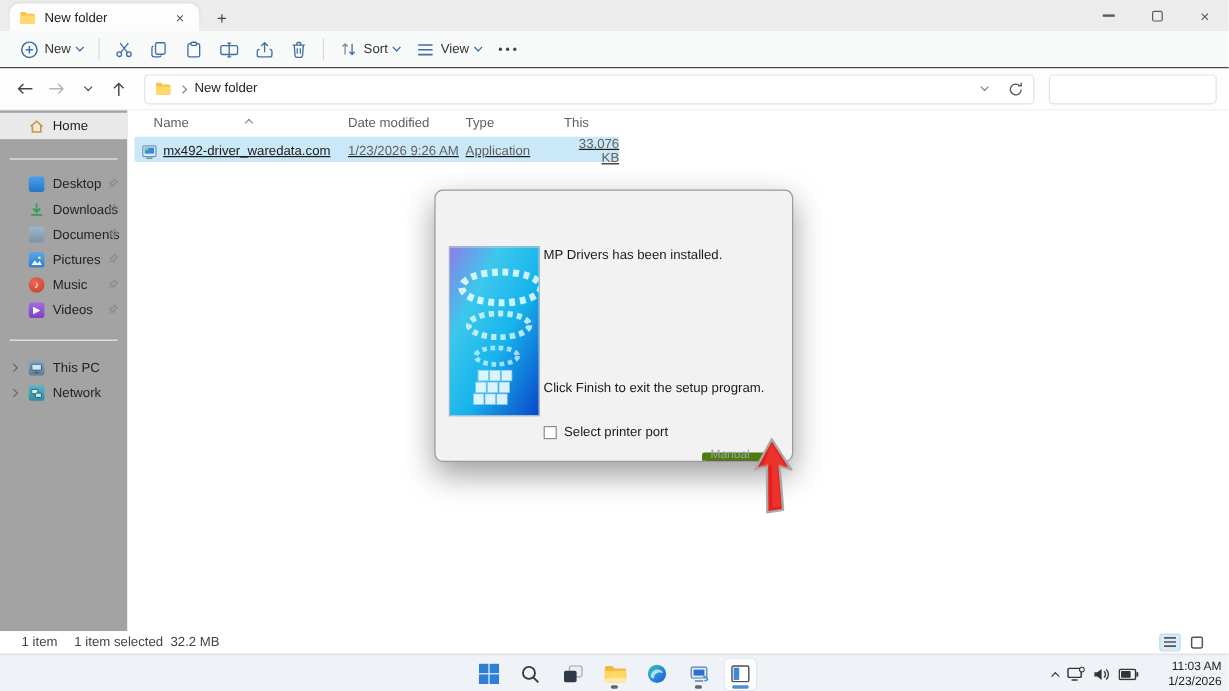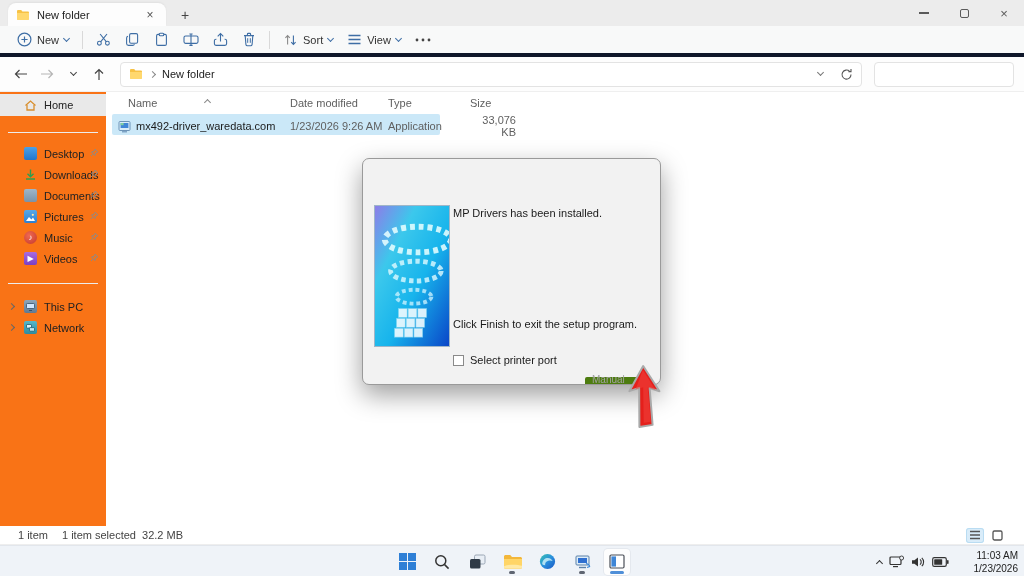--- a/index.html
+++ b/index.html
@@ -18,50 +18,50 @@
   .tab-title { flex:1; font-size:11px; color:#222; white-space:nowrap; overflow:hidden; }
   .tab-close { width:16px; height:16px; display:flex; align-items:center; justify-content:center; border-radius:4px; color:#555; font-size:12px; cursor:default; }
   .newtab { position:absolute; left:176px; top:6px; width:18px; height:18px; color:#444; font-size:14px; display:flex; align-items:center; justify-content:center; }
   .wincontrols { position:absolute; right:0; top:0; height:26px; display:flex; }
   .wc { width:40px; height:26px; display:flex; align-items:center; justify-content:center; color:#5a5a5a; }
   .wc .minbar { width:10px; height:1.3px; background:#5a5a5a; }
   .wc .maxbox { width:9px; height:9px; border:1.2px solid #5a5a5a; border-radius:2px; }
   .wc.close { font-size:13px; }
 
   
-  .cmdbar { position:absolute; left:0; top:26px; width:1024px; height:31px; background:#f8f9f9; border-bottom:4px solid #0f172a; display:flex; align-items:center; padding:0 10px; color:#444; }
+  .cmdbar { position:absolute; left:0; top:26px; width:1024px; height:31px; background:#f8f9f9; border-bottom:1px solid #0f172a; display:flex; align-items:center; padding:0 10px; color:#444; }
   .cmd { display:flex; align-items:center; gap:5px; padding:0 7px; height:26px; border-radius:4px; color:#3e6ea5; }
   .cmd .lbl { color:#333; font-size:11px; }
   .cmd svg { display:block; }
   .vsep { width:1px; height:18px; background:#d9d9d9; margin:0 6px; }
 
   
   .addrbar { position:absolute; left:0; top:57px; width:1024px; height:35px; background:#fdfdfd; border-bottom:1px solid #efefef; display:flex; align-items:center; padding:0 10px; gap:4px; }
   .navbtn { width:22px; height:22px; display:flex; align-items:center; justify-content:center; color:#444; }
   .navbtn.disabled { color:#b5b5b5; }
   .crumbbox { flex:1; height:25px; border:1px solid #e3e3e3; background:#fff; border-radius:4px; margin-left:6px; display:flex; align-items:center; padding:0 8px; gap:7px; }
   .crumb-path { font-size:11px; color:#222; }
   .crumb-spacer { flex:1; }
   .searchbox { width:140px; height:25px; border:1px solid #e3e3e3; background:#fff; border-radius:4px; margin-left:8px; display:flex; align-items:center; padding:0 8px; }
   .searchbox input { border:none; outline:none; flex:1; font-size:11px; font-family:inherit; background:transparent; }
 
   
-  .sidebar { position:absolute; left:0; top:92px; width:106px; height:434px; background:#f97316; font-size:11px; }
+  .sidebar { position:absolute; left:0; top:92px; width:106px; height:434px; background:#a3a3a3; font-size:11px; }
   .side-item { position:relative; height:21px; display:flex; align-items:center; gap:7px; padding-left:24px; color:#222; }
   .side-item.home { height:22px; background:#e9e9e9; padding-left:24px; }
   .side-item .pin { position:absolute; right:7px; top:5px; color:#8a8a8a; }
   .side-item .exp { position:absolute; left:9px; top:8px; color:#666; }
   .side-sep { height:1px; background:#ededed; margin:7px 8px; }
   .sicon { width:13px; height:13px; display:inline-flex; align-items:center; justify-content:center; border-radius:2px; font-size:8px; color:#fff; flex:0 0 13px; }
 
   
   .listhead { position:absolute; left:112px; top:92px; width:404px; height:22px; display:grid; grid-template-columns:178px 98px 82px 46px; align-items:center; color:#5f5f5f; font-size:11px; }
   .listhead .hname { padding-left:16px; }
   .sortchev { position:absolute; left:93px; top:5px; color:#888; }
-  .filerow { position:absolute; left:112px; top:114px; width:328px; height:21px; background:#cbe8f8; border-radius:2px; display:grid; grid-template-columns:178px 98px 82px 46px; align-items:center; font-size:11px; }
+  .filerow { position:absolute; left:112px; top:114px; width:404px; height:21px; background:#cbe8f8; border-radius:2px; display:grid; grid-template-columns:178px 98px 82px 46px; align-items:center; font-size:11px;text-decoration:underline; }
   .filerow .fname { display:flex; align-items:center; gap:5px; padding-left:6px; color:#1b1b1b; white-space:nowrap; }
   .filerow .fcell { color:#5f5f5f; }
   .filerow .fsize { text-align:right; color:#5f5f5f; }
 
   
   .statusbar { position:absolute; left:0; top:526px; width:1024px; height:19px; background:#fff; display:flex; align-items:center; padding:0 18px; gap:14px; color:#444; font-size:11px; border-bottom:1px solid #eee; }
   .status-right { margin-left:auto; display:flex; gap:4px; align-items:center; }
   .viewtoggle { width:18px; height:15px; display:flex; align-items:center; justify-content:center; border-radius:3px; color:#555; }
   .viewtoggle.active { background:#d9ecf9; box-shadow:0 0 0 1px #b9dcf2 inset; }
 
@@ -313,21 +313,21 @@
         </svg>
       </span>
     <span>Network</span>
   </div>
 </div>
 
 <div class="listhead">
   <span class="hname">Name</span>
   <span>Date modified</span>
   <span>Type</span>
-  <span>Size</span>
+  <span>This</span>
   <span class="chev up sortchev"></span>
 </div>
 <div class="filerow">
   <span class="fname">
     <svg width="13" height="13" viewBox="0 0 13 13">
         <rect x="1" y="1.5" width="11" height="9" rx="1" fill="#d8ecf8" stroke="#6d94b8" stroke-width="1"></rect>
         <rect x="2.6" y="3" width="7.8" height="5" fill="#3f86d6"></rect>
         <path d="M4 11.8h5" stroke="#6d94b8" stroke-width="1.2"></path>
         <rect x="2.6" y="3" width="3" height="2.2" fill="#7fd0a0"></rect>
       </svg>

